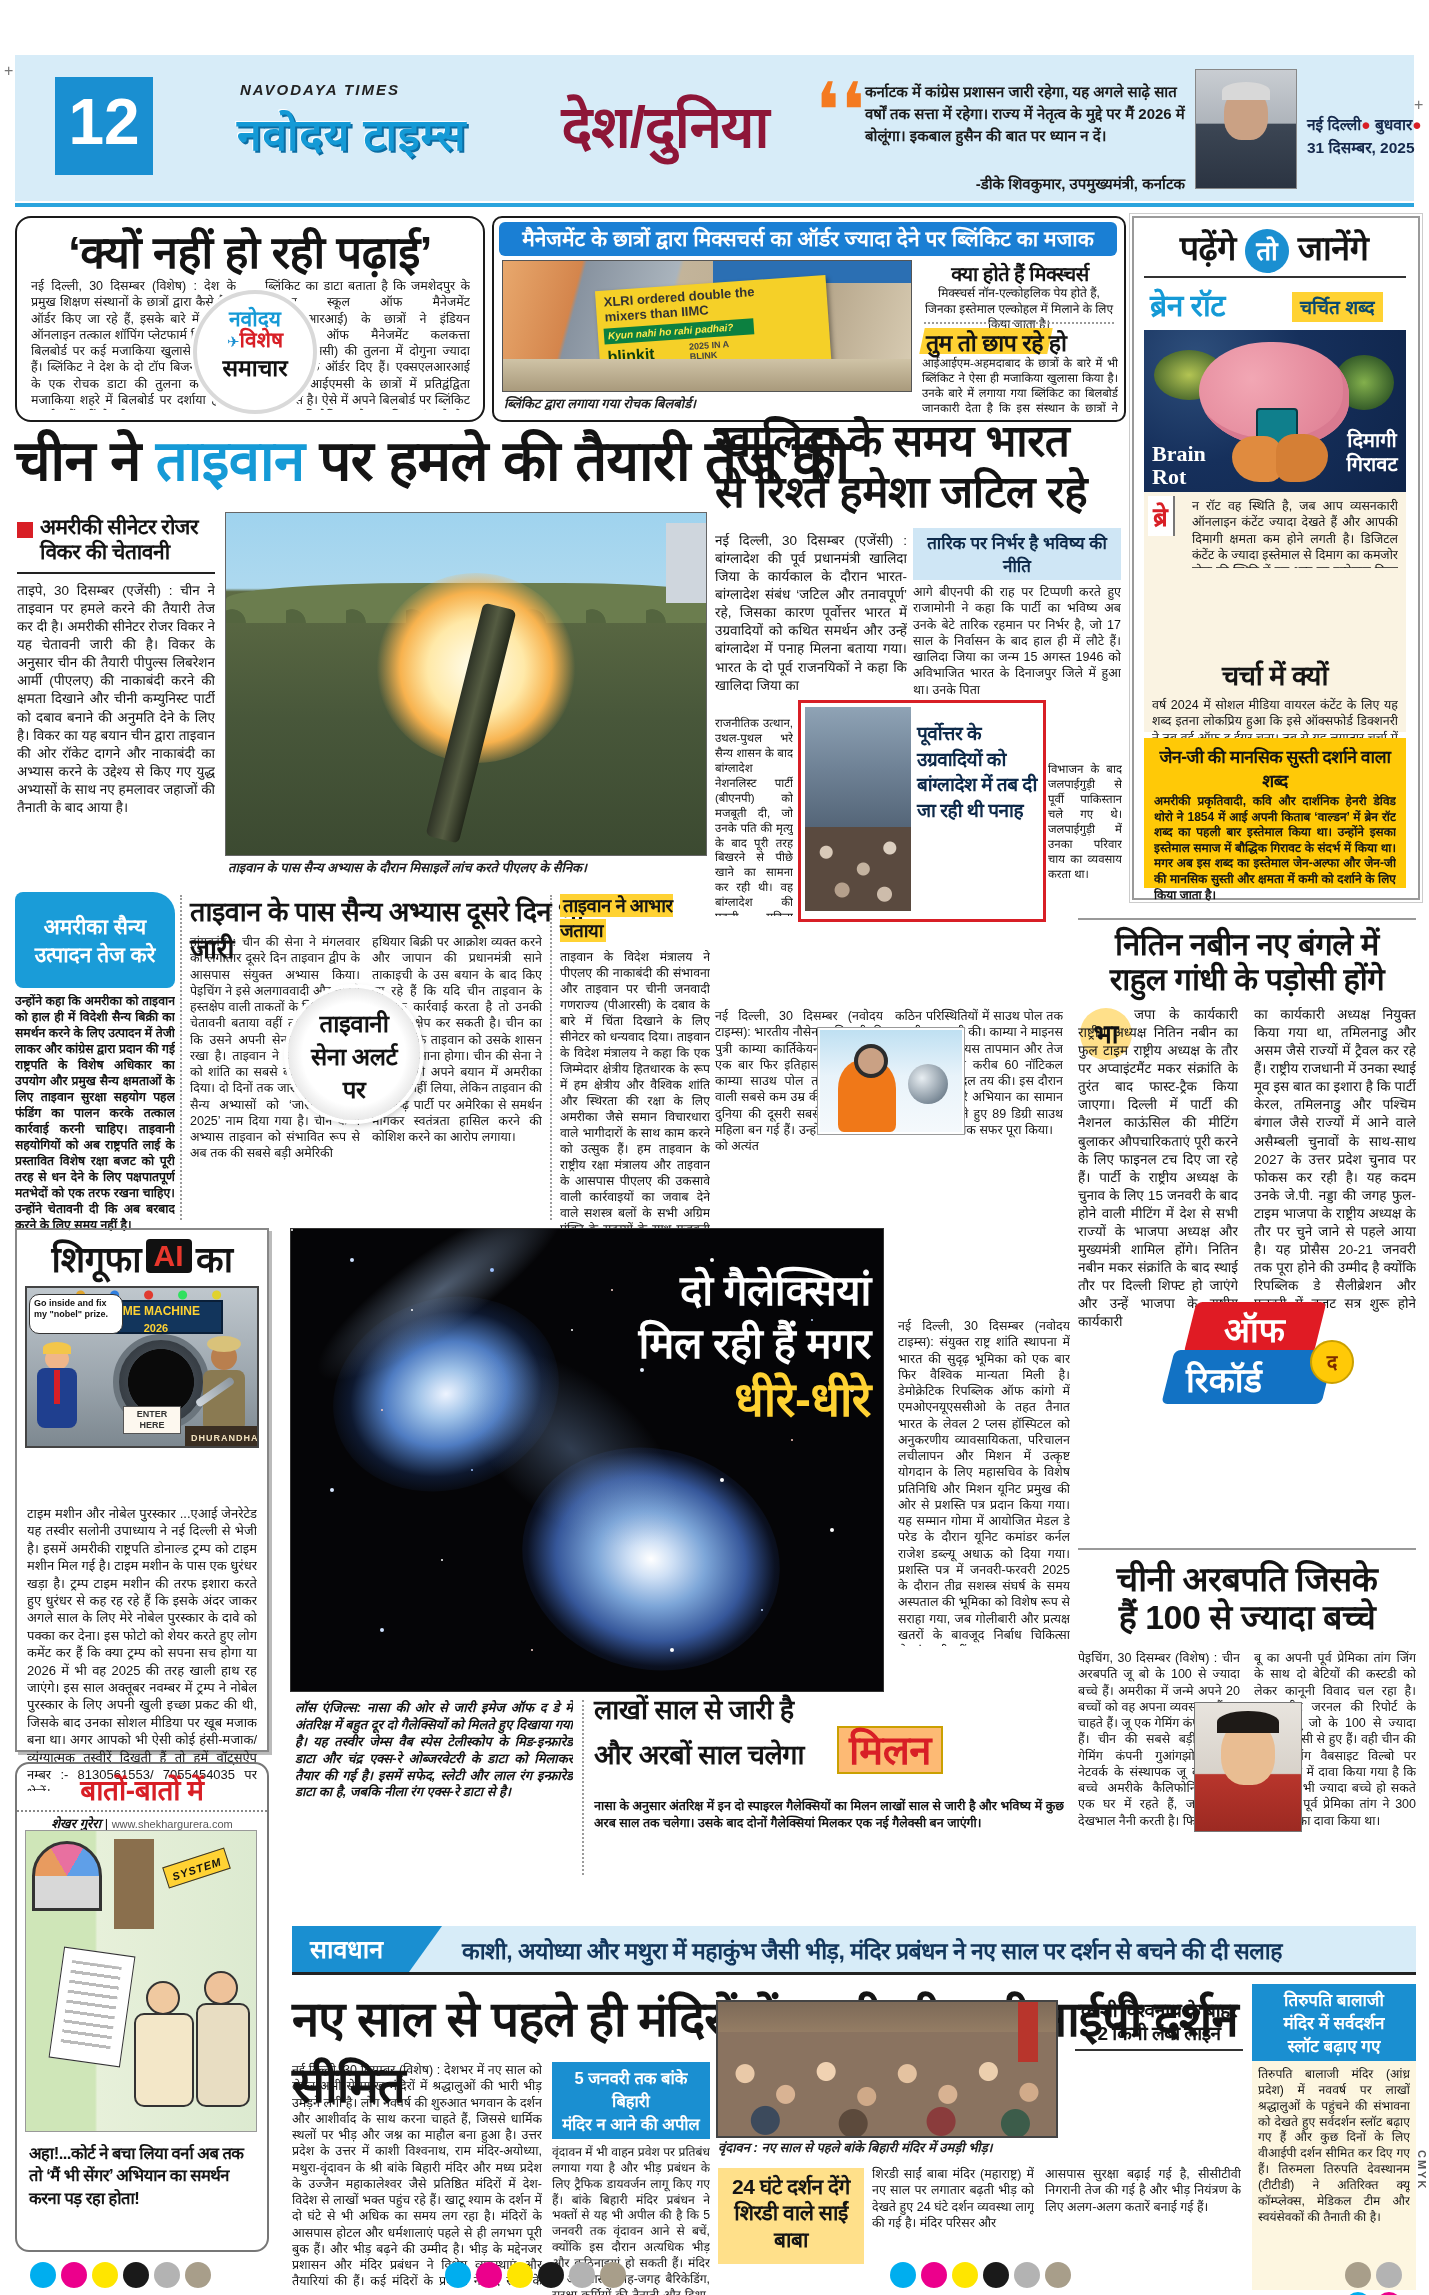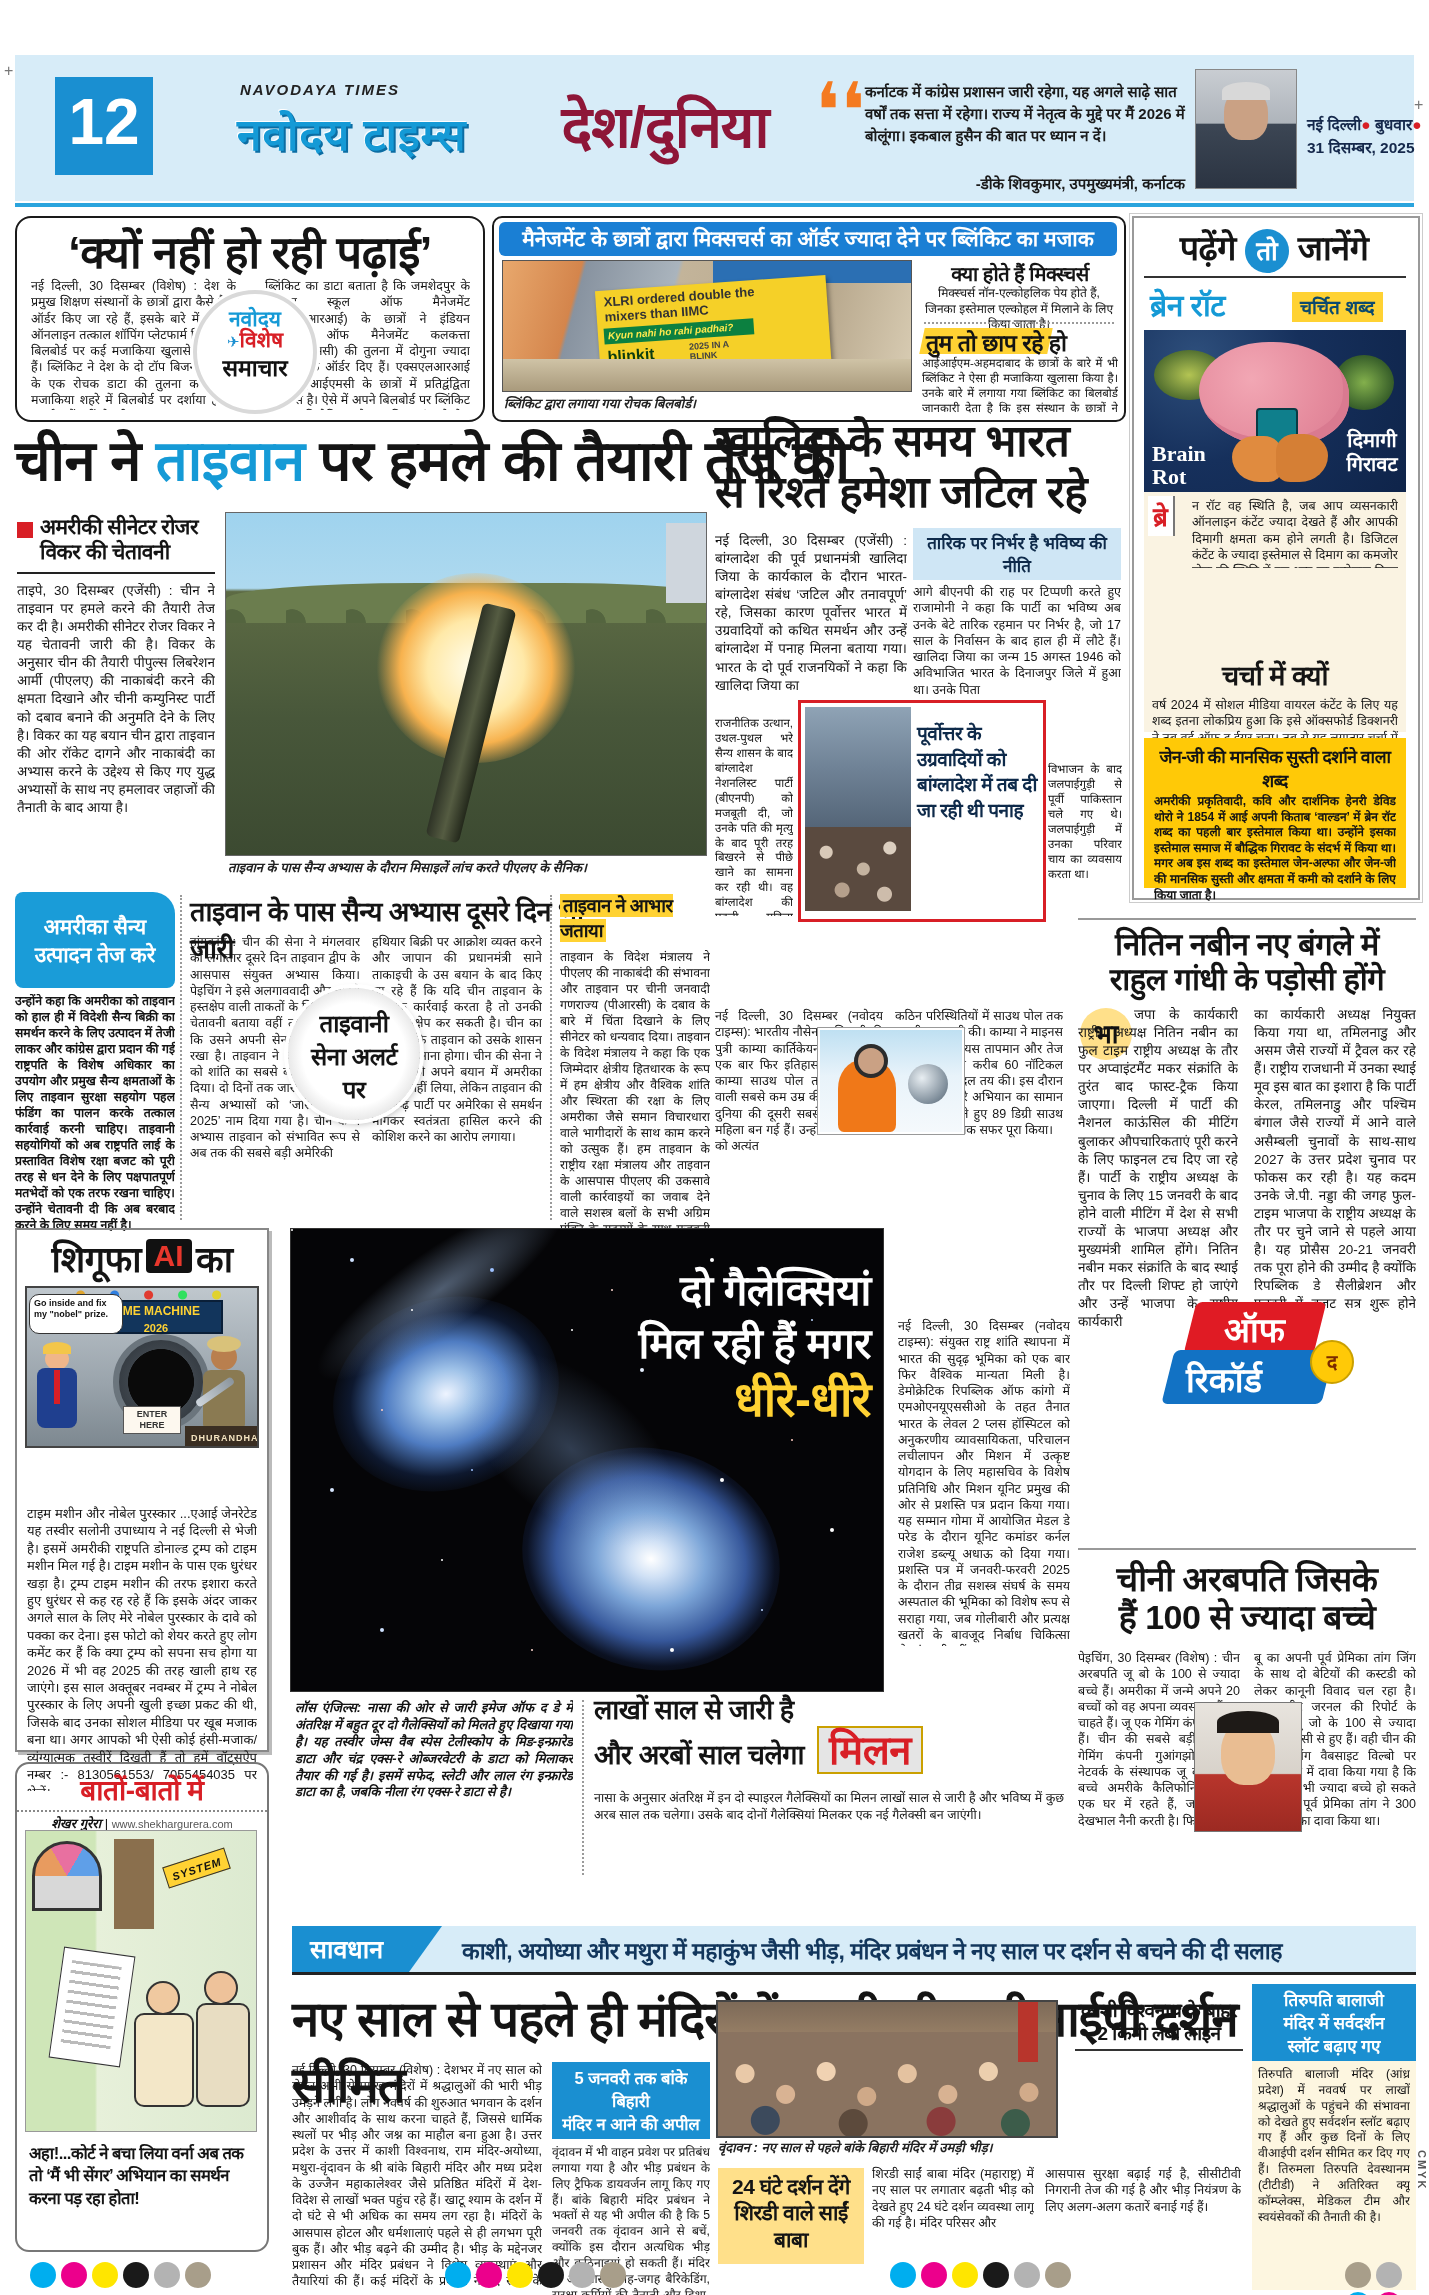--- a/index.html
+++ b/index.html
@@ -252,23 +252,23 @@
       <span>मिल रही हैं मगर</span><br>
       <span style="color:#ffd233;font-size:48px;">धीरे-धीरे</span>
     </div>
   </div>
   <div class="abs body-sm ital" style="left:295px;top:1700px;width:278px;height:180px;overflow:hidden;font-size:13px;font-weight:bold;">लॉस एंजिल्स: नासा की ओर से जारी इमेज ऑफ द डे में अंतरिक्ष में बहुत दूर दो गैलेक्सियों को मिलते हुए दिखाया गया है। यह तस्वीर जेम्स वैब स्पेस टेलीस्कोप के मिड-इन्फ्रारेड डाटा और चंद्र एक्स-रे ओब्जरवेटरी के डाटा को मिलाकर तैयार की गई है। इसमें सफेद, स्लेटी और लाल रंग इन्फ्रारेड डाटा का है, जबकि नीला रंग एक्स-रे डाटा से है।</div>
   <div class="abs v-dot" style="left:582px;top:1700px;height:175px;"></div>
   <div class="abs" style="left:594px;top:1694px;width:470px;height:190px;">
     <div class="hd" style="font-size:27px;line-height:1.2;">
       <span>लाखों साल से जारी है</span><br>
       <span>और अरबों साल चलेगा</span>
-      <span style="background:#e5e5e5;color:#d81f26;font-size:40px;padding:0 10px;margin-left:6px;border:2px solid #caa000;">मिलन</span>
-    </div>
-    <div class="body-sm" style="margin-top:16px;height:96px;overflow:hidden;">नासा के अनुसार अंतरिक्ष में इन दो स्पाइरल गैलेक्सियों का मिलन लाखों साल से जारी है और भविष्य में कुछ अरब साल तक चलेगा। उसके बाद दोनों गैलेक्सियां मिलकर एक नई गैलेक्सी बन जाएंगी।</div>
+      <span style="background:#fdba74;color:#d81f26;font-size:40px;padding:0 10px;margin-left:26px;border:2px solid #caa000;">मिलन</span>
+    </div>
+    <div class="body-sm" style="margin-top:24px;height:96px;overflow:hidden;font-weight:bold;">नासा के अनुसार अंतरिक्ष में इन दो स्पाइरल गैलेक्सियों का मिलन लाखों साल से जारी है और भविष्य में कुछ अरब साल तक चलेगा। उसके बाद दोनों गैलेक्सियां मिलकर एक नई गैलेक्सी बन जाएंगी।</div>
   </div>
 
   <div class="abs body-sm" style="left:898px;top:1318px;width:172px;height:328px;overflow:hidden;">नई दिल्ली, 30 दिसम्बर (नवोदय टाइम्स): संयुक्त राष्ट्र शांति स्थापना में भारत की सुदृढ़ भूमिका को एक बार फिर वैश्विक मान्यता मिली है। डेमोक्रेटिक रिपब्लिक ऑफ कांगो में एमओएनयूएससीओ के तहत तैनात भारत के लेवल 2 प्लस हॉस्पिटल को अनुकरणीय व्यावसायिकता, परिचालन लचीलापन और मिशन में उत्कृष्ट योगदान के लिए महासचिव के विशेष प्रतिनिधि और मिशन यूनिट प्रमुख की ओर से प्रशस्ति पत्र प्रदान किया गया। यह सम्मान गोमा में आयोजित मेडल डे परेड के दौरान यूनिट कमांडर कर्नल राजेश डब्ल्यू अधाऊ को दिया गया। प्रशस्ति पत्र में जनवरी-फरवरी 2025 के दौरान तीव्र सशस्त्र संघर्ष के समय अस्पताल की भूमिका को विशेष रूप से सराहा गया, जब गोलीबारी और प्रत्यक्ष खतरों के बावजूद निर्बाध चिकित्सा सेवाएं जारी रहीं।</div>
 
   <div class="abs" style="left:1078px;top:1548px;width:338px;height:380px;border-top:2px solid #999;">
     <div class="hd center" style="font-size:34px;line-height:1.12;margin-top:10px;">
       <span>चीनी अरबपति जिसके</span><br>
       <span>हैं 100 से ज्यादा बच्चे</span>
     </div>
     <div class="abs body-sm" style="left:0;top:100px;width:162px;height:272px;overflow:hidden;">पेइचिंग, 30 दिसम्बर (विशेष) : चीन अरबपति जू बो के 100 से ज्यादा बच्चे हैं। अमरीका में जन्मे अपने 20 बच्चों को वह अपना व्यवसाय सौंपना चाहते हैं। जू एक गेमिंग कंपनी चलाते हैं। चीन की सबसे बड़ी मोबाइल गेमिंग कंपनी गुआंगझोउ दुओई नेटवर्क के संस्थापक जू बो के कई बच्चे अमरीके कैलिफोर्निया स्थित एक घर में रहते हैं, जहां उनकी देखभाल नैनी करती है। फिलहाल</div>

